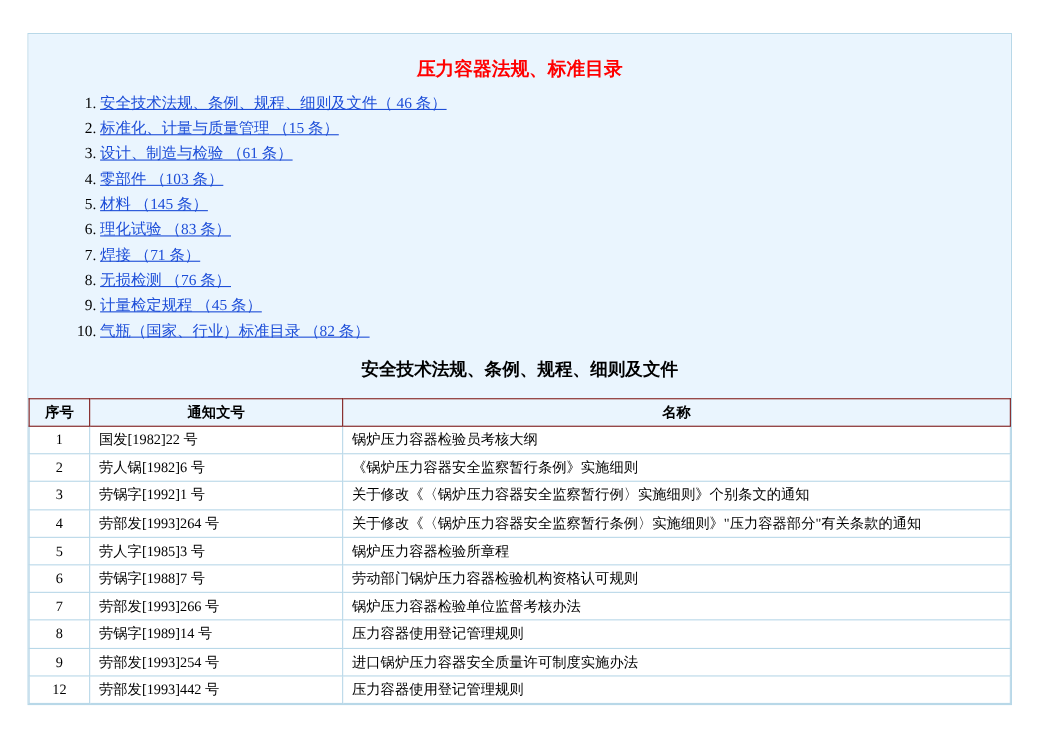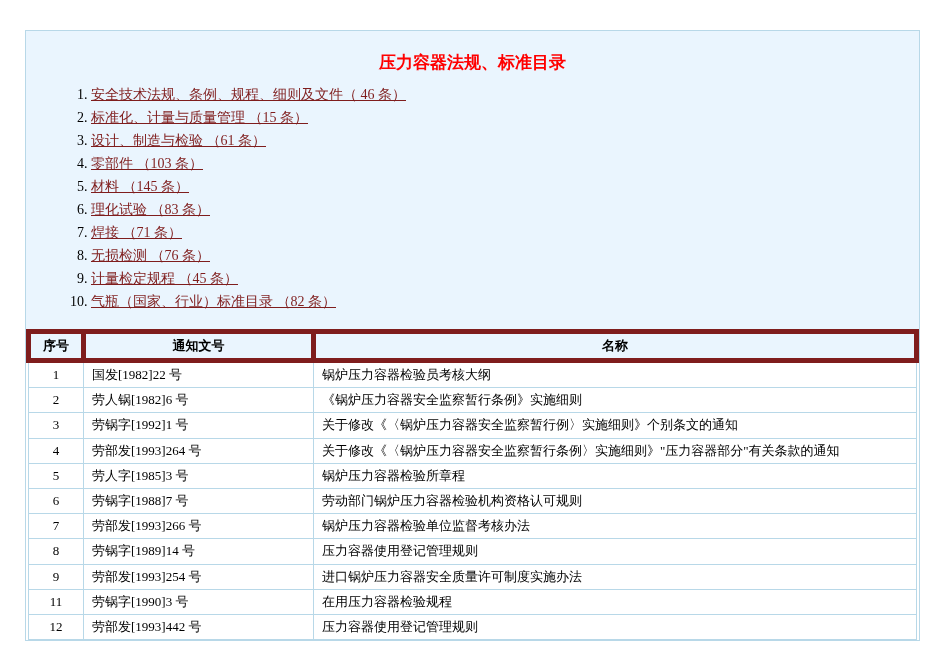--- a/index.html
+++ b/index.html
@@ -29,38 +29,38 @@
     ol.toc {
       list-style-position: outside;
       padding-left: 45px;
       color: #000000;
     }
     ol.toc li {
       margin: 2px 0;
       line-height: 1.5;
     }
     ol.toc li a {
-      color: #7f1d1d;
+      color: #1d4ed8;
       text-decoration: underline;
     }
     .subtitle {
       text-align: center;
       font-weight: bold;
       font-size: 16px;
       margin-top: 14px;
       color: #000000;
     }
     table {
       width: 100%;
       border-collapse: collapse;
       font-size: 13px;
     }
     th {
       background: #eaf5fe;
-      border: 5px solid #7f1d1d;
+      border: 1px solid #7f1d1d;
       padding: 3px 5px;
       font-family: "SimHei", "黑体", sans-serif;
       font-weight: bold;
       font-size: 13px;
       text-align: center;
     }
     td {
       border: 1px solid #b8d8e8;
       padding: 3px 6px;
       background: #ffffff;
@@ -89,20 +89,21 @@
       <li><a href="#">标准化、计量与质量管理 （15 条）</a></li>
       <li><a href="#">设计、制造与检验 （61 条）</a></li>
       <li><a href="#">零部件 （103 条）</a></li>
       <li><a href="#">材料 （145 条）</a></li>
       <li><a href="#">理化试验 （83 条）</a></li>
       <li><a href="#">焊接 （71 条）</a></li>
       <li><a href="#">无损检测 （76 条）</a></li>
       <li><a href="#">计量检定规程 （45 条）</a></li>
       <li><a href="#">气瓶（国家、行业）标准目录  （82 条）</a></li>
     </ol>
+    <div class="subtitle">安全技术法规、条例、规程、细则及文件</div>
   </div>
 
   <table>
     <thead>
       <tr>
         <th>序号</th>
         <th>通知文号</th>
         <th>名称</th>
       </tr>
     </thead>
@@ -146,24 +147,19 @@
         <td class="seq">8</td>
         <td class="doc">劳锅字[1989]14 号</td>
         <td class="name">压力容器使用登记管理规则</td>
       </tr>
       <tr>
         <td class="seq">9</td>
         <td class="doc">劳部发[1993]254 号</td>
         <td class="name">进口锅炉压力容器安全质量许可制度实施办法</td>
       </tr>
       <tr>
-        <td class="seq">11</td>
-        <td class="doc">劳锅字[1990]3 号</td>
-        <td class="name">在用压力容器检验规程</td>
-      </tr>
-      <tr>
         <td class="seq">12</td>
         <td class="doc">劳部发[1993]442 号</td>
         <td class="name">压力容器使用登记管理规则</td>
       </tr>
     </tbody>
   </table>
 </div>
 
 </body></html>

